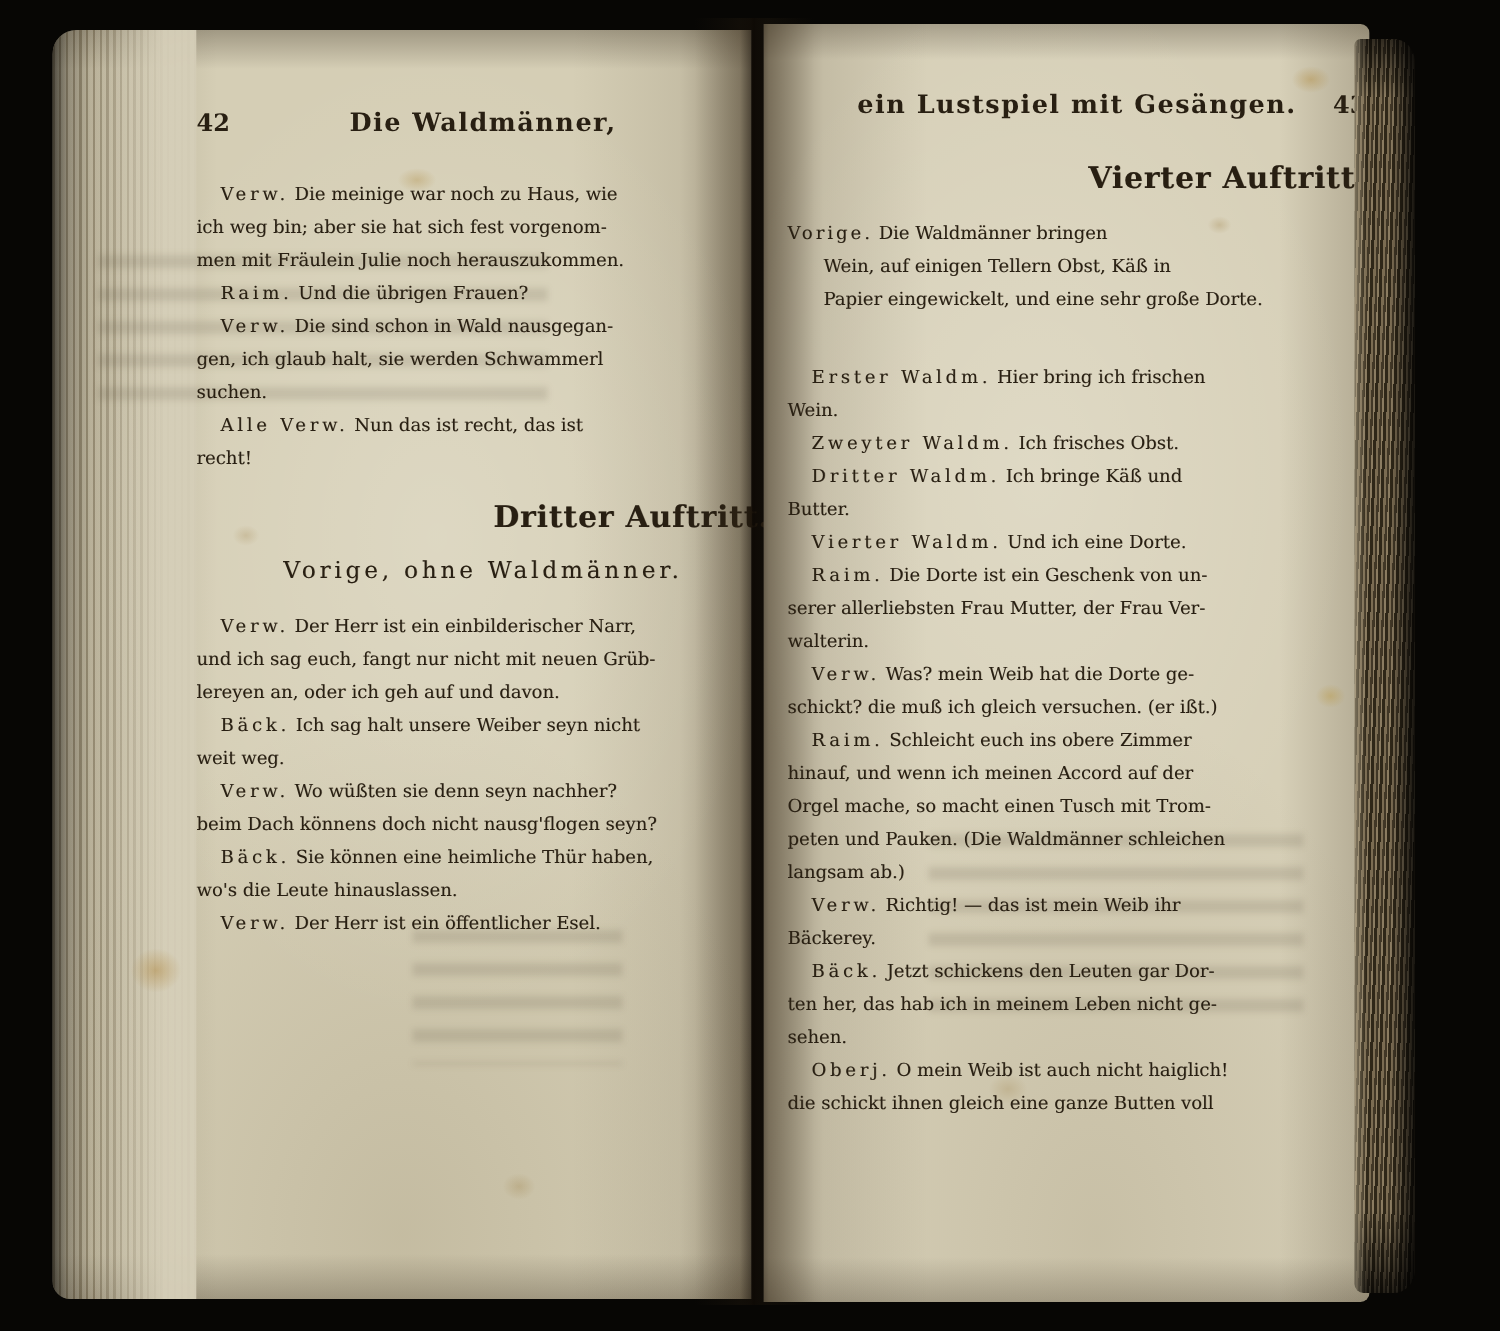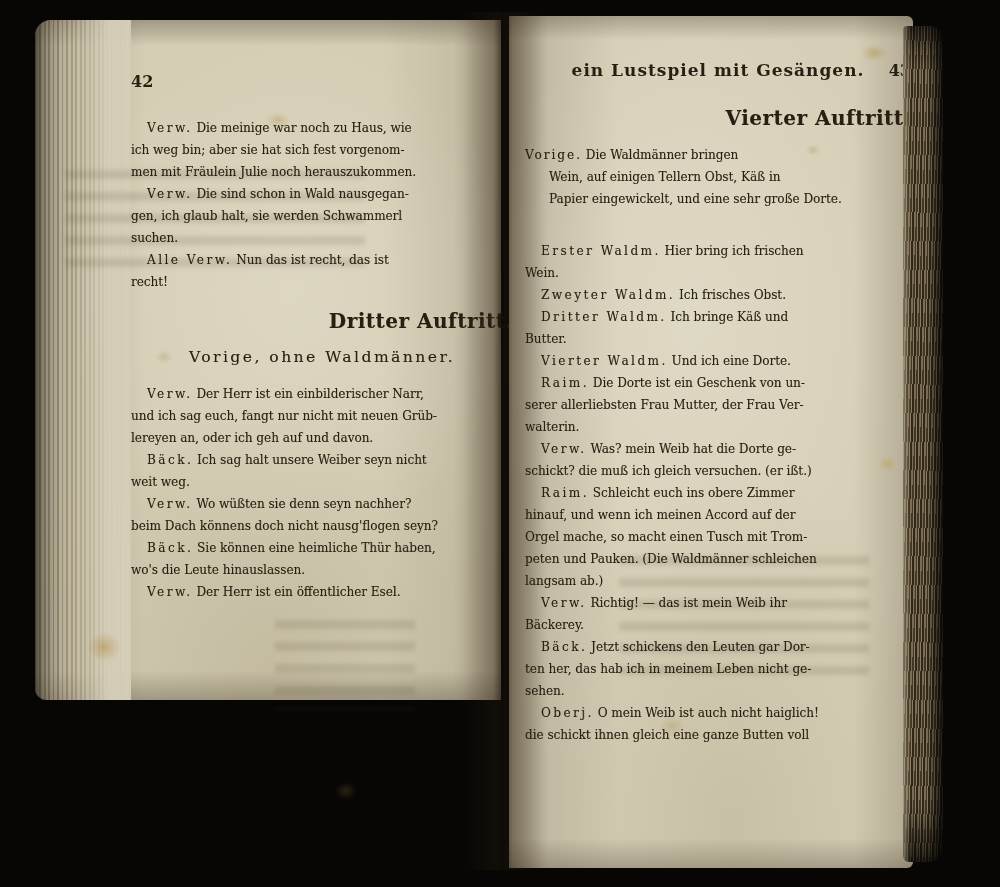--- a/index.html
+++ b/index.html
@@ -4,21 +4,21 @@
 <style>
   html,body{margin:0;padding:0;}
   body{
     width:1000px;height:887px;position:relative;overflow:hidden;
     background:#070604;
     font-family:"DejaVu Serif","Liberation Serif",serif;
   }
   .book{position:absolute;left:35px;top:12px;width:908px;height:858px;}
   .page{position:absolute;color:#281f12;}
   .page-left{
-    left:0;top:8px;width:466px;height:680px;
+    left:0;top:8px;width:466px;height:846px;
     background-color:#d5ceb5;
     background-image:
       radial-gradient(ellipse 70% 55% at 55% 40%, rgba(255,255,248,0.20), rgba(255,255,248,0) 70%),
       radial-gradient(ellipse 80% 60% at 50% 95%, rgba(120,105,72,0.18), rgba(120,105,72,0) 70%),
       linear-gradient(to right, rgba(92,80,58,0.38), rgba(92,80,58,0) 110px),
       linear-gradient(to left, rgba(64,50,30,0.45), rgba(64,50,30,0.10) 48px, rgba(64,50,30,0) 120px),
       linear-gradient(to bottom, rgba(40,30,18,0.30), rgba(40,30,18,0) 26px),
       linear-gradient(to top, rgba(40,30,18,0.28), rgba(40,30,18,0) 30px);
     border-radius:16px 0 0 12px;
   }
@@ -109,24 +109,26 @@
     <div class="edge-stack-left"></div>
     <div class="smudge sm2"></div>
     <div class="smudge sm3"></div>
     <div class="stain s1"></div>
     <div class="stain s2"></div>
     <div class="stain s3"></div>
     <div class="stain s4"></div>
     <div class="content content-left">
       <div class="page-header">
         <span class="page-number">42</span>
+        <span class="running-title">Die Waldmänner,</span>
         <span class="header-spacer"></span>
       </div>
       <div class="sections">
           <p class="speech"><span class="speaker">Verw.</span> Die meinige war noch zu Haus, wie<br>ich weg bin; aber sie hat sich fest vorgenom-<br>men mit Fräulein Julie noch herauszukommen.</p>
+          <p class="speech"><span class="speaker">Raim.</span> Und die übrigen Frauen?</p>
           <p class="speech"><span class="speaker">Verw.</span> Die sind schon in Wald nausgegan-<br>gen, ich glaub halt, sie werden Schwammerl<br>suchen.</p>
           <p class="speech"><span class="speaker">Alle Verw.</span> Nun das ist recht, das ist<br>recht!</p>
           <div class="scene-heading">Dritter Auftritt.</div>
           <div class="scene-subheading">Vorige, ohne Waldmänner.</div>
           <p class="speech"><span class="speaker">Verw.</span> Der Herr ist ein einbilderischer Narr,<br>und ich sag euch, fangt nur nicht mit neuen Grüb-<br>lereyen an, oder ich geh auf und davon.</p>
           <p class="speech"><span class="speaker">Bäck.</span> Ich sag halt unsere Weiber seyn nicht<br>weit weg.</p>
           <p class="speech"><span class="speaker">Verw.</span> Wo wüßten sie denn seyn nachher?<br>beim Dach könnens doch nicht nausg'flogen seyn?</p>
           <p class="speech"><span class="speaker">Bäck.</span> Sie können eine heimliche Thür haben,<br>wo's die Leute hinauslassen.</p>
           <p class="speech"><span class="speaker">Verw.</span> Der Herr ist ein öffentlicher Esel.</p>
         </div>

